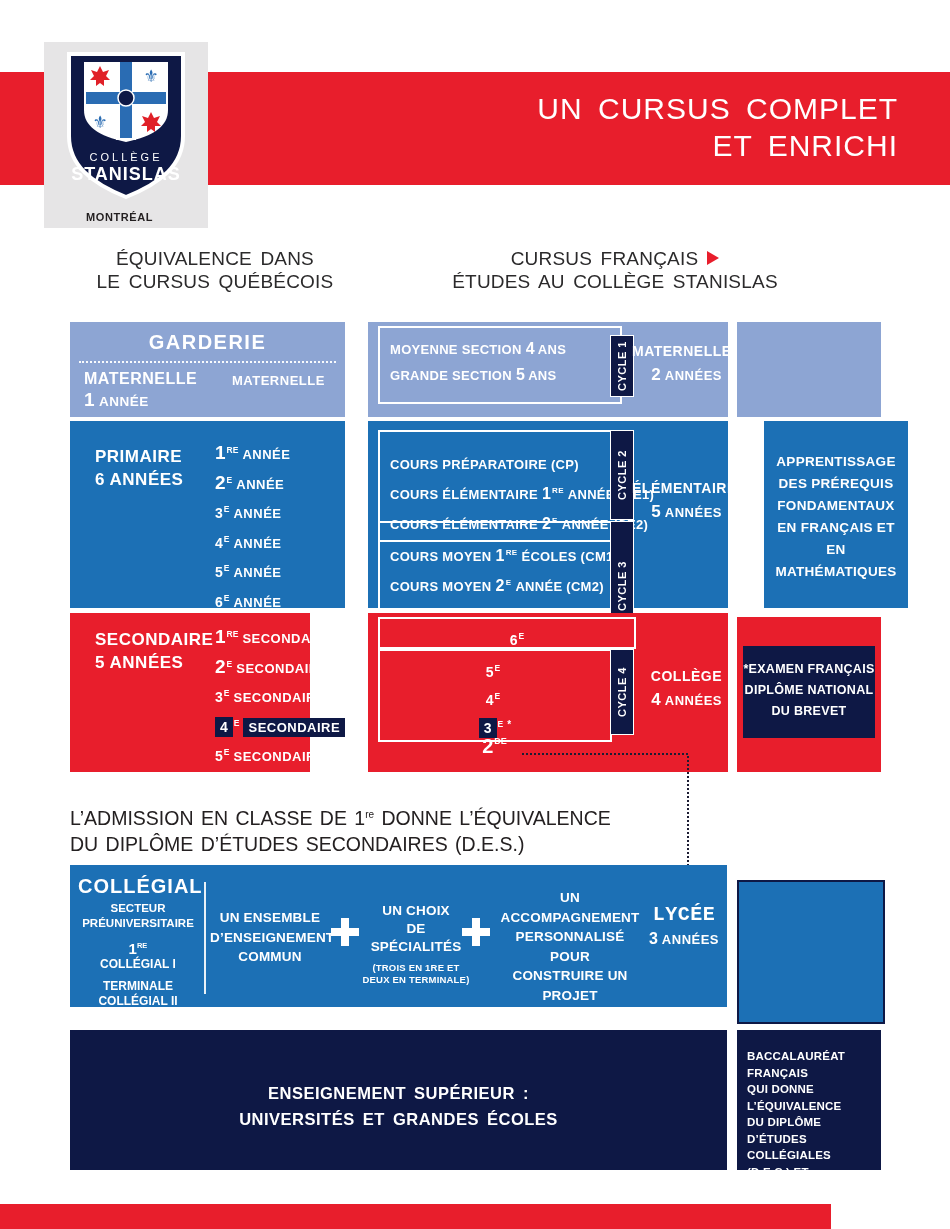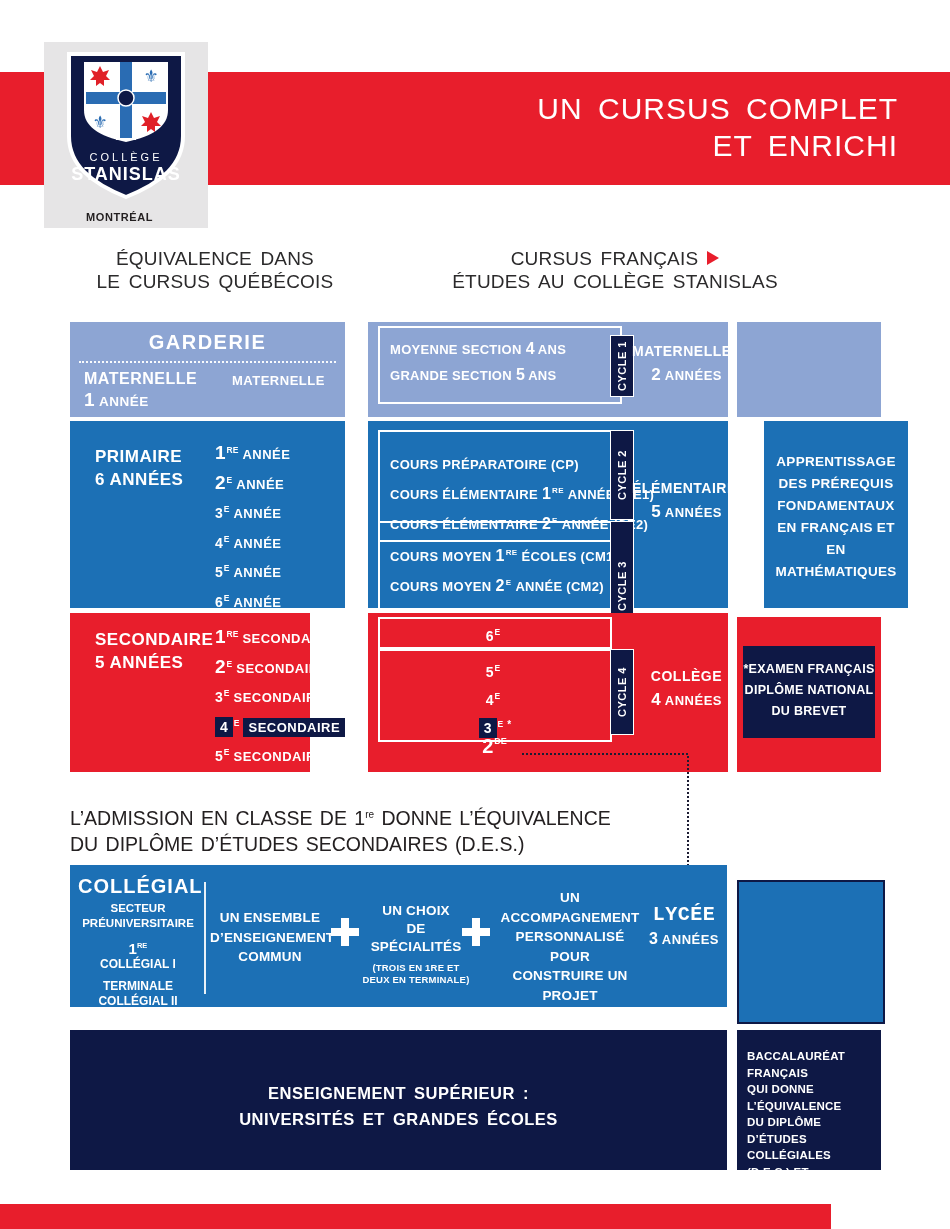--- a/index.html
+++ b/index.html
@@ -207,21 +207,21 @@
   </div>
   <div class="abs cycle-tab" style="left:610px;top:521px;width:22px;height:127px;">
       <span>CYCLE 3</span>
     </div>
   <div class="abs side" style="left:632px;top:476px;width:90px;">
     <span class="s1">ÉLÉMENTAIRE</span><br>
     <span class="snum">5</span><span class="slbl">ANNÉES</span>
   </div>
 
   <div class="abs bx-rd" style="left:368px;top:613px;width:360px;height:159px;"></div>
-  <div class="abs wborder center-grades" style="left:378px;top:617px;width:230px;height:28px;line-height:26px;">
+  <div class="abs wborder center-grades" style="left:378px;top:617px;width:230px;height:28px;line-height:34px;padding-left:24px;">
     <span class="gnum">6</span><span class="gsup">E</span>
   </div>
   <div class="abs wborder center-grades" style="left:378px;top:649px;width:230px;height:84px;padding-top:5px;">
     <div class="grade-row" style="line-height:24px;"><span class="gnum">5</span><span class="gsup">E</span></div>
     <div class="grade-row" style="line-height:24px;"><span class="gnum">4</span><span class="gsup">E</span></div>
     <div class="grade-row" style="line-height:24px;"><span class="gnum hl">3</span><span class="gsup">E</span><span class="gstar">*</span></div>
   </div>
   <div class="abs cycle-tab" style="left:610px;top:649px;width:22px;height:84px;">
       <span>CYCLE 4</span>
     </div>

